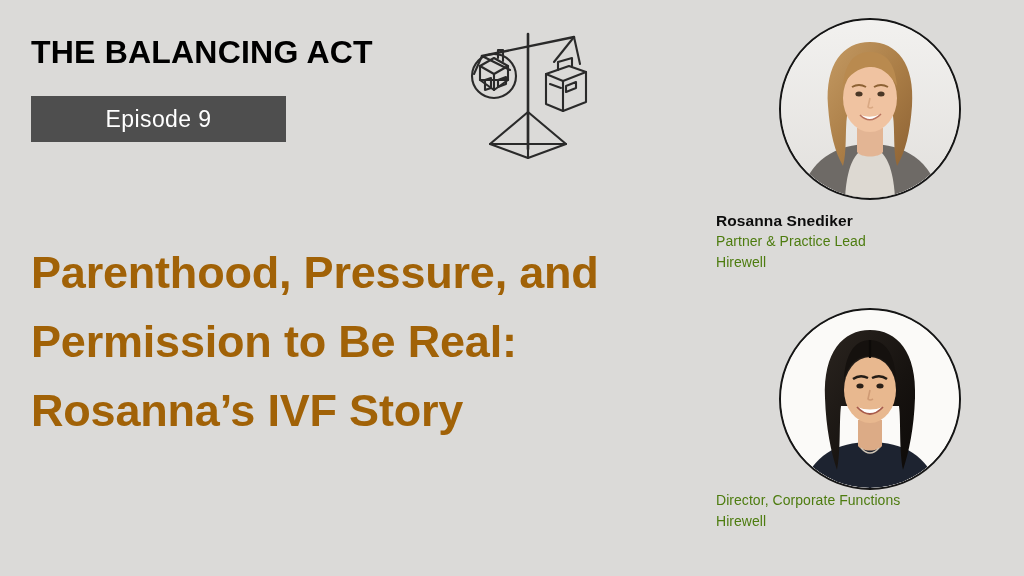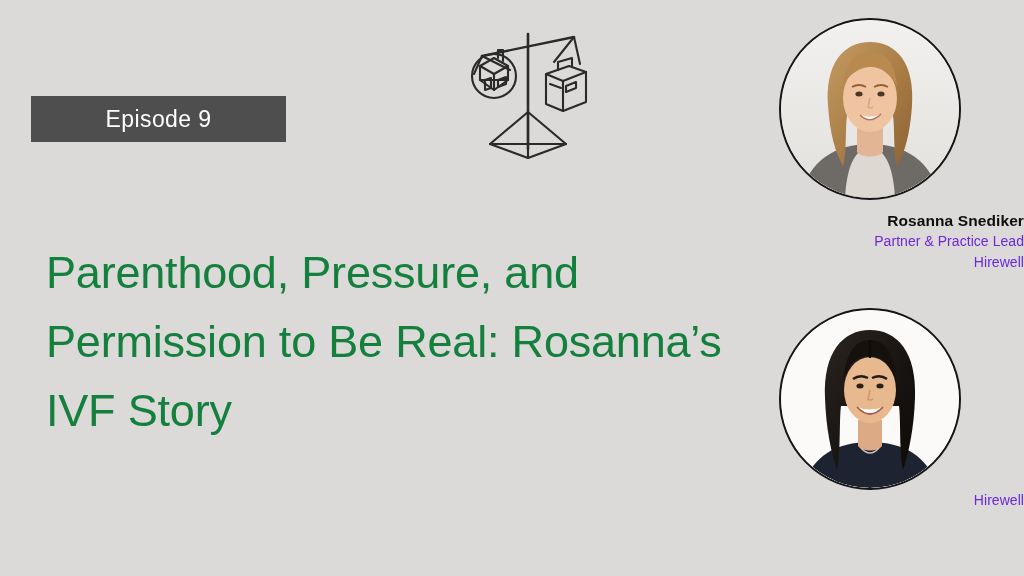--- a/index.html
+++ b/index.html
@@ -49,26 +49,26 @@
     color: #ffffff;
     font-size: 23px;
     font-weight: normal;
     letter-spacing: 0.4px;
     line-height: 1;
     text-align: center;
   }
 
   .episode-title {
     position: absolute;
-    left: 46px;
+    left: 31px;
     top: 208px;
     width: 720px;
     font-size: 45px;
-    font-weight: normal;
-    color: #15803d;
+    font-weight: bold;
+    color: #a16207;
     line-height: 69px;
     letter-spacing: -0.2px;
   }
 
   
   .scale-icon {
     position: absolute;
     left: 466px;
     top: 18px;
     width: 124px;
@@ -80,21 +80,21 @@
     position: absolute;
     left: 716px;
     top: 0;
     width: 308px;
     height: 576px;
   }
   .speaker {
     position: absolute;
     left: 0;
     width: 308px;
-    text-align: right;
+    text-align: left;
   }
   .speaker-1 { top: 18px; }
   .speaker-2 { top: 308px; }
 
   .portrait {
     width: 178px;
     height: 178px;
     border-radius: 50%;
     border: 2px solid #151515;
     margin: 0 auto;
@@ -113,30 +113,31 @@
     margin-top: 11px;
     font-size: 15.5px;
     font-weight: bold;
     color: #0d0d0d;
     line-height: 20px;
     letter-spacing: 0.1px;
   }
   .speaker-line {
     font-size: 14px;
     font-weight: normal;
-    color: #6d28d9;
+    color: #4d7c0f;
     line-height: 21px;
     letter-spacing: 0.05px;
   }
 </style>
 </head>
 <body>
 
 <div id="canvas">
 
+  <div class="show-title">THE BALANCING ACT</div>
 
   <div class="episode-badge">
     <span class="episode-badge-label">Episode 9</span>
   </div>
 
   <div class="scale-icon">
     <svg viewBox="0 0 124 145" width="124" height="145" fill="none" stroke="#2a2a2a" stroke-width="2.1" stroke-linecap="round" stroke-linejoin="round">
 
       <line x1="62" y1="16" x2="62" y2="131" stroke-width="2.6"></line>
 
@@ -271,17 +272,18 @@
               <path d="M89 80 L87 89 Q89 91 92 89" stroke="#cf9a74" stroke-width="1.6" fill="none"></path>
 
               <path d="M76 97 Q89 110 102 97 Q89 102 76 97 Z" fill="#ffffff"></path>
               <path d="M76 97 Q89 111 102 97" stroke="#a85c4c" stroke-width="1.8" fill="none"></path>
 
               <path d="M80 138 Q89 148 98 138" stroke="#cfc4b4" stroke-width="1.4" fill="none"></path>
             </g>
           </svg>
         </div>
       </div>
+      <div class="speaker-line">Director, Corporate Functions</div>
       <div class="speaker-line">Hirewell</div>
     </div>
 
   </div>
 </div>
 
 </body></html>

